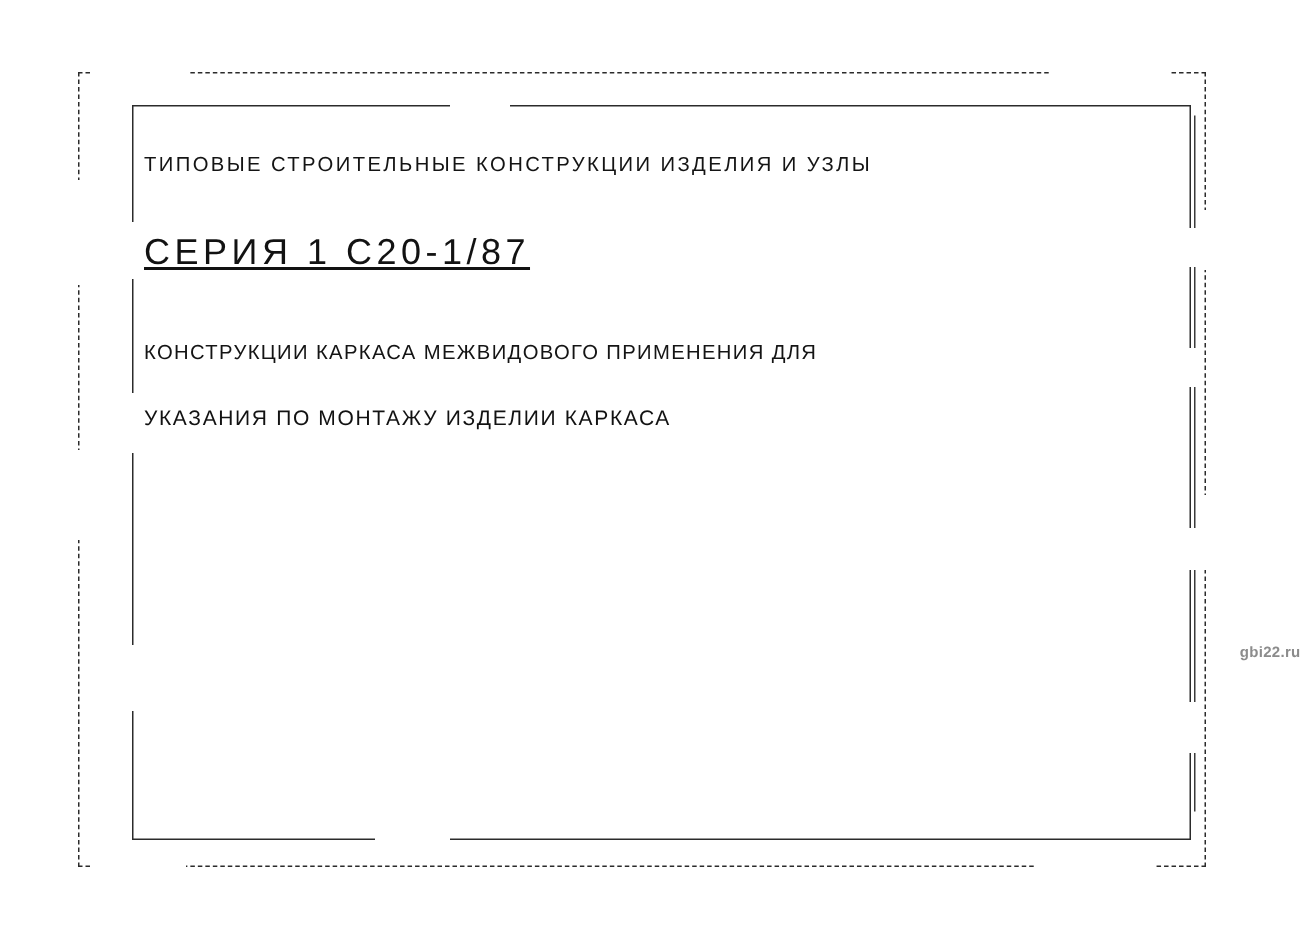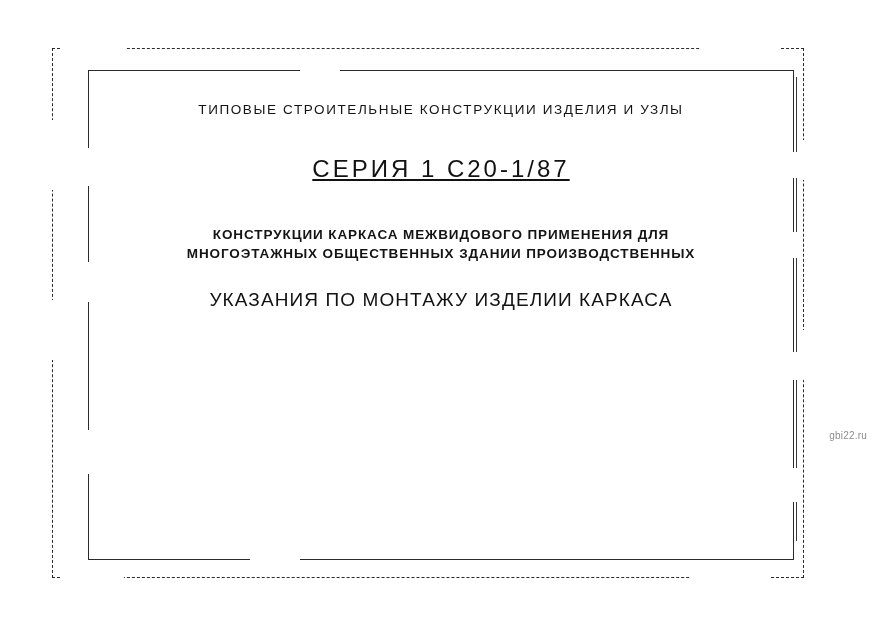--- a/index.html
+++ b/index.html
@@ -78,21 +78,20 @@
   .ig-right-3 { left: 786px; top: 352px; width: 16px; height: 28px; }
   .ig-right-4 { left: 786px; top: 468px; width: 16px; height: 34px; }
   .ig-top-1   { left: 300px; top: 64px;  width: 40px; height: 13px; }
   .ig-bot-1   { left: 250px; top: 554px; width: 50px; height: 13px; }
 
   .content {
     position: absolute;
     left: 96px;
     top: 80px;
     width: 690px;
-    text-align: center;
   }
 
   .line-heading {
     margin-top: 22px;
     font-size: 13.5px;
     letter-spacing: 1.6px;
     color: #141414;
     white-space: nowrap;
   }
 
@@ -105,44 +104,45 @@
     text-decoration: underline;
   }
 
   .subject {
     margin-top: 42px;
     font-size: 13.5px;
     letter-spacing: 0.9px;
     line-height: 19px;
     color: #141414;
   }
-  .subject div { white-space: nowrap; font-weight: bold; }
+  .subject div { white-space: nowrap; }
 
   .issue {
     margin-top: 40px;
     font-size: 9.5px;
     letter-spacing: 1.4px;
     color: #1c1c1c;
   }
 
   .doc-title {
     margin-top: 26px;
-    font-size: 19px;
+    font-size: 14px;
     letter-spacing: 1.1px;
     color: #121212;
     white-space: nowrap;
   }
 
   .watermark {
     position: absolute;
     right: 10px;
     top: 430px;
     font-size: 10px;
     color: #8c8c8c;
     letter-spacing: 0.2px;
+    font-weight: bold;
   }
 </style>
 </head>
 <body>
 
 <div class="page">
 
   <div class="outer-frame"></div>
   <div class="frame-gap gap-top-left"></div>
   <div class="frame-gap gap-top-right"></div>
@@ -165,21 +165,20 @@
   <div class="inner-gap ig-bot-1"></div>
 
   <div class="content">
 
     <div class="line-heading">ТИПОВЫЕ СТРОИТЕЛЬНЫЕ КОНСТРУКЦИИ ИЗДЕЛИЯ И УЗЛЫ</div>
 
     <div class="series">СЕРИЯ 1 С20-1/87</div>
 
     <div class="subject">
       <div>КОНСТРУКЦИИ КАРКАСА МЕЖВИДОВОГО ПРИМЕНЕНИЯ ДЛЯ</div>
-      <div>МНОГОЭТАЖНЫХ ОБЩЕСТВЕННЫХ ЗДАНИИ ПРОИЗВОДСТВЕННЫХ</div>
     </div>
 
 
     <div class="doc-title">УКАЗАНИЯ ПО МОНТАЖУ ИЗДЕЛИИ КАРКАСА</div>
 
   </div>
 
   <div class="watermark">gbi22.ru</div>
 
 </div>

